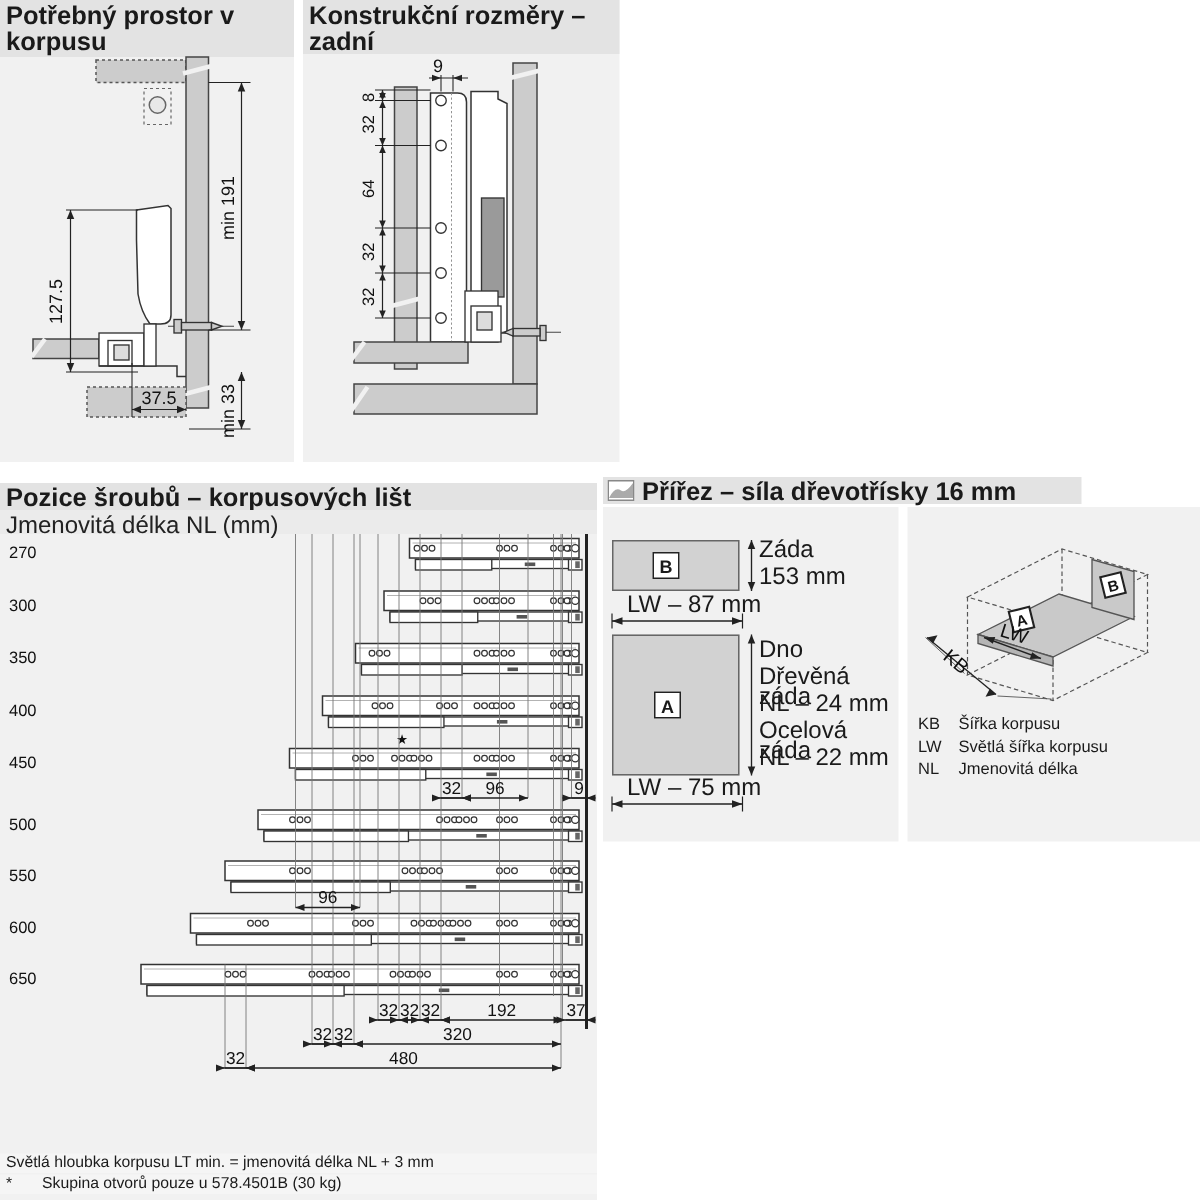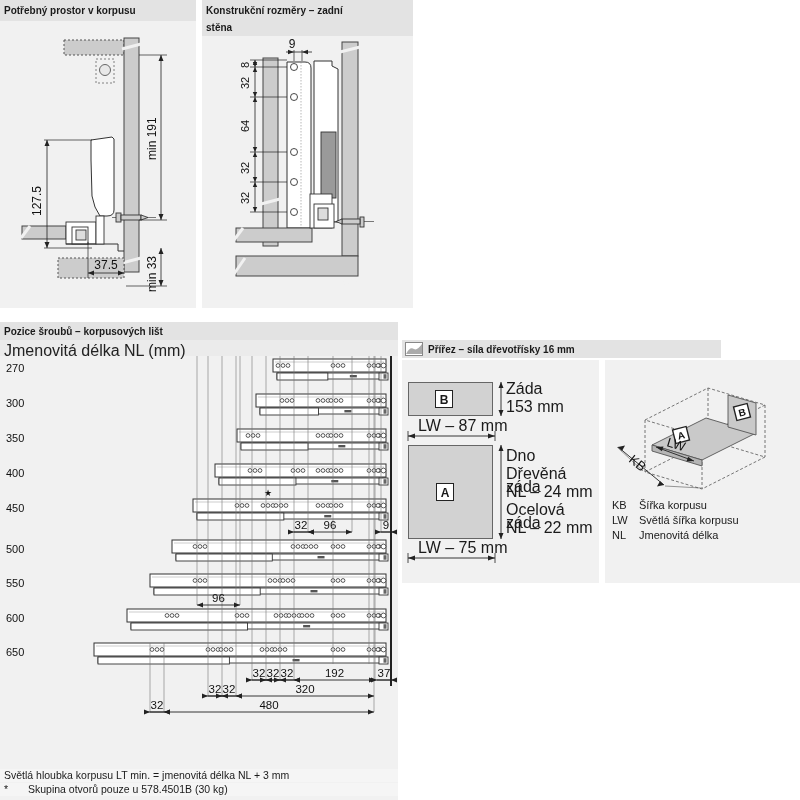--- a/index.html
+++ b/index.html
@@ -1,18 +1,18 @@
 <!DOCTYPE html>
 <html><head>
 <meta charset="utf-8">
 <style>
   html,body{margin:0;padding:0;background:#fff;}
   body{width:800px;height:800px;position:relative;font-family:"Liberation Sans",sans-serif;color:#1a1a1a;overflow:hidden;}
   .panel{position:absolute;background:#f1f1f1;}
-  .hdr{position:absolute;left:0;top:0;width:100%;background:#e3e3e3;font-weight:bold;font-size:10px;line-height:17px;padding:2px 0 2px 4px;box-sizing:border-box;}
+  .hdr{position:absolute;left:0;top:0;width:100%;background:#e3e3e3;font-weight:bold;font-size:17px;line-height:17px;padding:2px 0 2px 4px;box-sizing:border-box;}
   .subrow{position:absolute;left:0;width:100%;background:#ebebeb;font-size:16px;padding:2px 0 2px 4px;box-sizing:border-box;color:#222;}
   .abs{position:absolute;}
   .t11{font-size:16px;line-height:13px;}
   .t10{font-size:10.5px;line-height:13px;}
   svg{position:absolute;display:block;}
   svg text{font-family:"Liberation Sans",sans-serif;fill:#111;}
   .dimtxt{font-size:12px;}
   .grayrect{position:absolute;background:#d2d2d2;border:1px solid #666;box-sizing:border-box;}
   .markbox{position:absolute;width:18px;height:18px;background:#fff;border:1.6px solid #222;font-weight:bold;font-size:12px;text-align:center;line-height:18px;box-sizing:border-box;}
   .legendkey{position:absolute;font-size:11px;}
@@ -76,21 +76,20 @@
     <line x1="161" y1="218" x2="161" y2="256" stroke="#222" stroke-width=".8"></line>
     <path d="M161 218 l-2.5 6 h5 Z" fill="#222"></path>
     <path d="M161 256 l-2.5 -6 h5 Z" fill="#222"></path>
     <text class="dimtxt" transform="translate(156 262) rotate(-90)">min 33</text>
   </svg>
 </div>
 
 <div class="panel" style="left:202px;top:0;width:196px;height:308px;padding-left:15px;">
   <div class="hdr" style="height:36px;">
     <div>Konstrukční rozměry – zadní</div>
-    <div>stěna</div>
   </div>
   <svg width="196" height="270" style="left:0;top:38px;" viewBox="0 0 196 270">
 
     <rect x="61" y="20" width="15" height="188" fill="#cccccc" stroke="#444" stroke-width="1"></rect>
     <path d="M59 166 l19 -5" stroke="#f1f1f1" stroke-width="3"></path>
 
     <rect x="140" y="4" width="16" height="214" fill="#cccccc" stroke="#444" stroke-width="1"></rect>
     <path d="M138 14 l20 -5" stroke="#f1f1f1" stroke-width="3"></path>
     <path d="M138 246 l20 -5" stroke="#f1f1f1" stroke-width="3"></path>
 
@@ -521,21 +520,21 @@
       </g>
     </svg>
 
   <div class="fnrow" style="left:0;top:447px;"></div>
   <div class="fnrow" style="left:0;top:461px;"></div>
   <div class="abs t10" style="left:4px;top:447px;">Světlá hloubka korpusu LT min. = jmenovitá délka NL + 3 mm</div>
   <div class="abs t10" style="left:4px;top:461px;">*</div>
   <div class="abs t10" style="left:28px;top:461px;">Skupina otvorů pouze u 578.4501B (30 kg)</div>
 </div>
 
-<div class="abs" style="left:402px;top:340px;width:319px;height:243px;">
+<div class="abs" style="left:402px;top:318px;width:319px;height:243px;">
   <div class="hdr" style="height:18px;padding:1px 0 0 26px;">Přířez – síla dřevotřísky 16 mm</div>
   <svg width="18" height="14" style="left:3px;top:2px;" viewBox="0 0 18 14">
     <rect x=".5" y=".5" width="17" height="13" fill="#ffffff" stroke="#888"></rect>
     <path d="M1 12 Q5 4 9 7 Q12 9 17 2 L17 12 Z" fill="#aaaaaa"></path>
   </svg>
 
   <div class="panel" style="left:0;top:20px;width:197px;height:223px;">
     <div class="grayrect" style="left:6px;top:22px;width:85px;height:34px;"></div>
     <div class="markbox" style="left:33px;top:30px;">B</div>
     <svg width="12" height="36" style="left:93px;top:21px;" viewBox="0 0 12 36">

